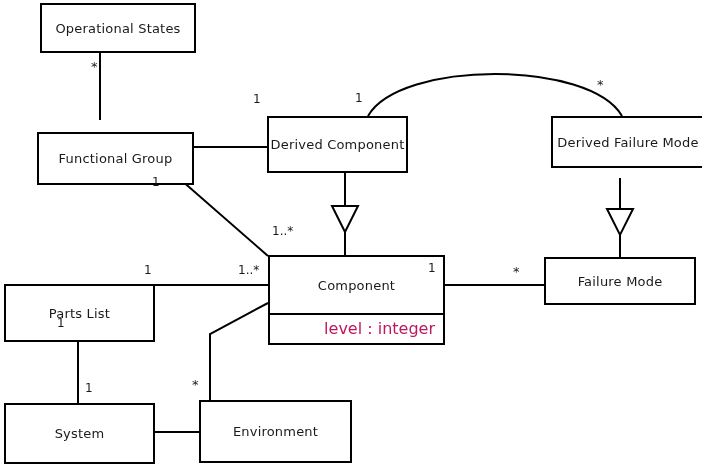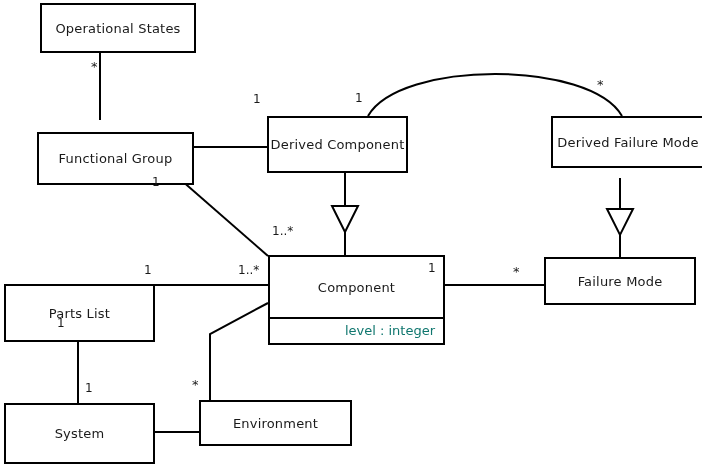--- a/index.html
+++ b/index.html
@@ -31,22 +31,22 @@
     align-items: center;
     justify-content: center;
     font-size: 13px;
     color: #1a1a1a;
     letter-spacing: 0.2px;
     white-space: nowrap;
   }
   .uml-attrs {
     border-top: 2px solid #000000;
     padding: 4px 8px 5px 8px;
-    font-size: 13px;
-    color: #0f766e;
+    font-size: 16px;
+    color: #be185d;
     white-space: nowrap;
   }
   .mult {
     position: absolute;
     font-size: 12px;
     color: #1a1a1a;
     white-space: nowrap;
     z-index: 5;
     line-height: 1;
   }
@@ -109,21 +109,21 @@
         <div class="uml-attrs">
           <div>level : integer</div>
         </div>
       </div>
       <div class="uml-class" style="left: 544px; top: 257px; width: 152px; height: 48px;">
         <div class="uml-name">Failure Mode</div>
       </div>
       <div class="uml-class" style="left: 4px; top: 403px; width: 151px; height: 61px;">
         <div class="uml-name">System</div>
       </div>
-      <div class="uml-class" style="left: 199px; top: 400px; width: 153px; height: 46px;">
+      <div class="uml-class" style="left: 199px; top: 400px; width: 153px; height: 63px;">
         <div class="uml-name">Environment</div>
       </div>
     </div>
   <div id="mult-layer">
       <div class="mult star" style="left: 91px; top: 60px;">*</div>
       <div class="mult" style="left: 253px; top: 93px;">1</div>
       <div class="mult" style="left: 152px; top: 176px;">1</div>
       <div class="mult" style="left: 272px; top: 225px;">1..*</div>
       <div class="mult" style="left: 355px; top: 92px;">1</div>
       <div class="mult star" style="left: 597px; top: 78px;">*</div>

